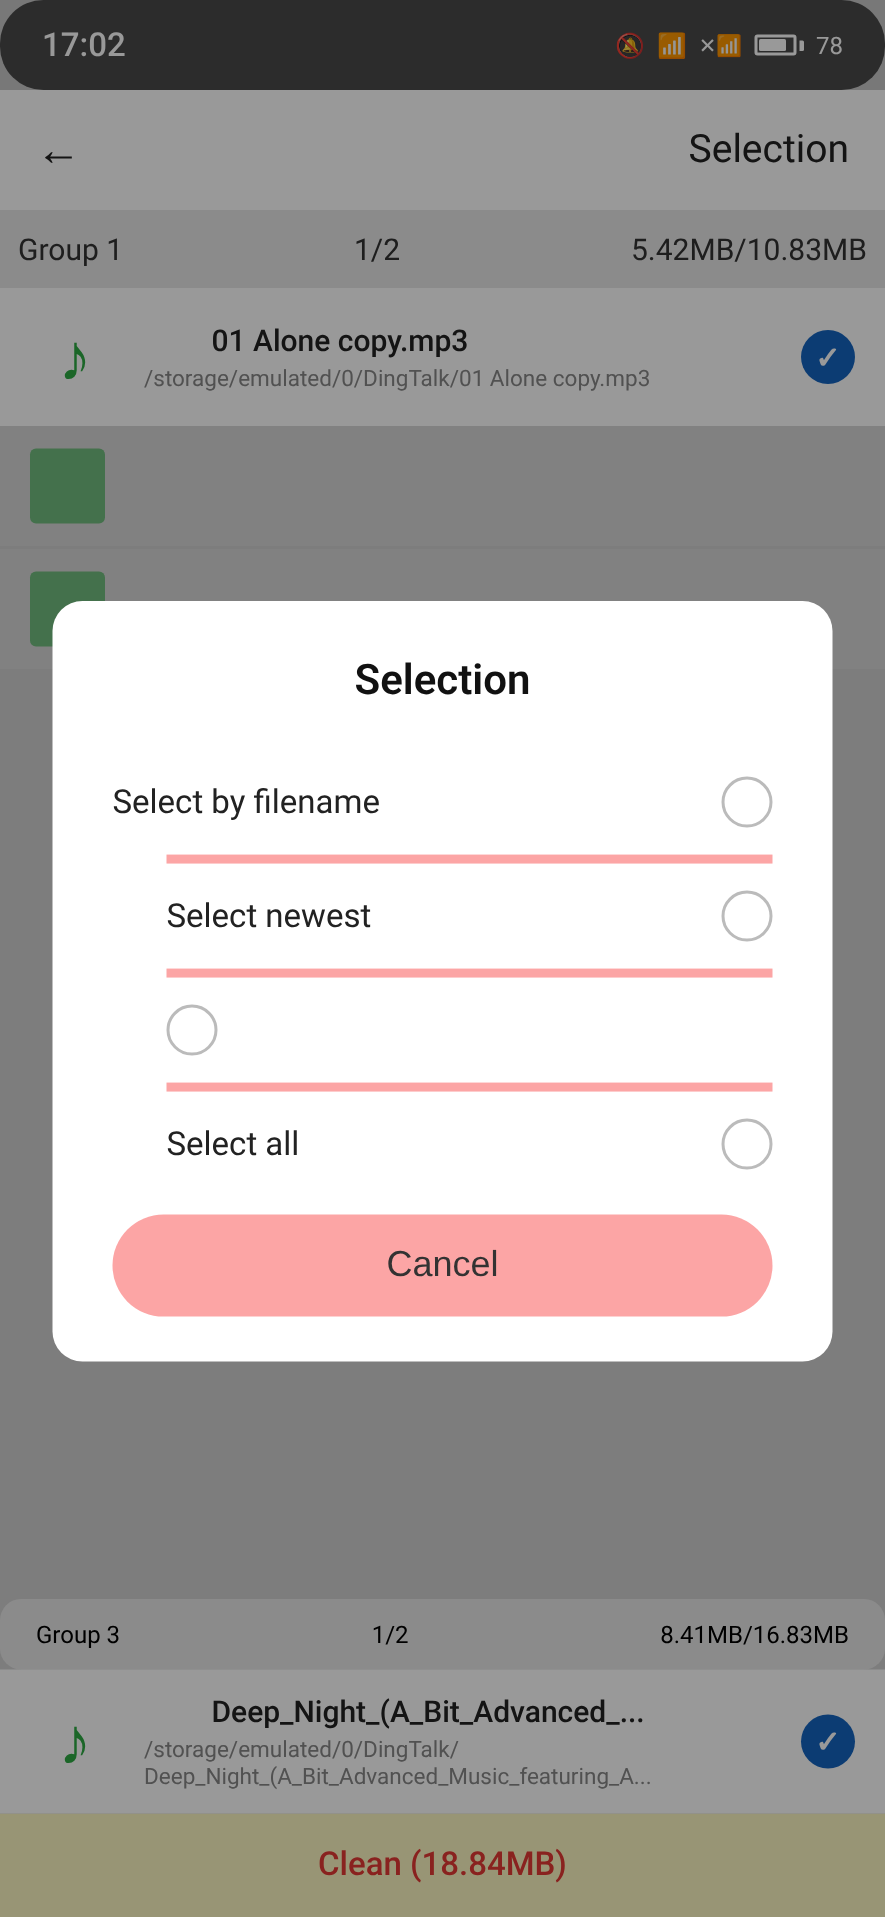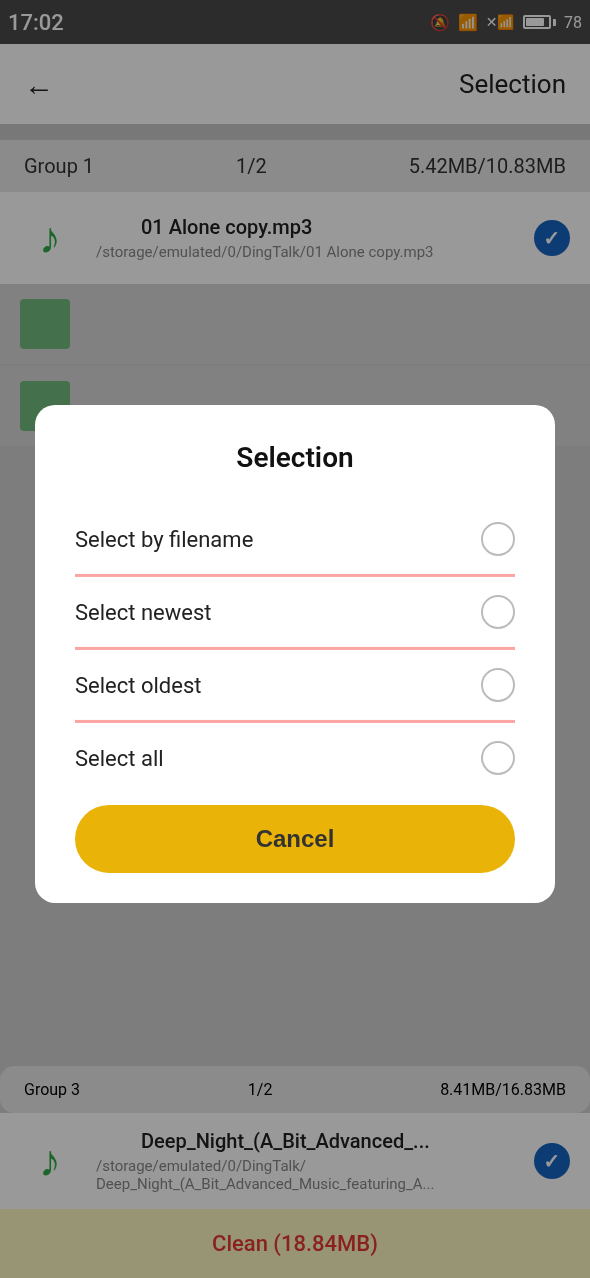--- a/index.html
+++ b/index.html
@@ -10,26 +10,27 @@
       height: 1278px;
       background: #c8c8c8;
       font-family: 'Roboto', Arial, sans-serif;
       overflow: hidden;
       position: relative;
     }
 
     
     .status-bar {
       width: 100%;
-      height: 44px;
+      height: 60px;
       background: #4a4a4a;
       display: flex;
       align-items: center;
       justify-content: space-between;
-      padding: 0 8px;
+      padding: 0 28px;
+      border-radius: 29px;
     }
 
     .status-time {
       color: white;
       font-size: 22px;
       font-weight: 500;
     }
 
     .status-icons {
       display: flex;
@@ -70,21 +71,21 @@
       position: absolute;
       top: 140px;
       left: 0;
       right: 0;
       bottom: 0;
       background: #d0d0d0;
     }
 
     .group-header {
       background: #e8e8e8;
-      padding: 14px 24px;
+      padding: 14px 12px;
       display: flex;
       justify-content: space-between;
       align-items: center;
     }
 
     .group-header span {
       font-size: 20px;
       color: #333;
     }
 
@@ -194,47 +195,48 @@
 
     .option-row {
       display: flex;
       align-items: center;
       justify-content: space-between;
       padding: 18px 0;
       cursor: pointer;
     }
 
     .option-row + .option-row {
-      border-top: 3px solid #fca5a5;
+      border-top: 6px solid #fca5a5;
+      margin-left: 36px;
     }
 
     .option-label {
       font-size: 22px;
       color: #222;
     }
 
     .radio-circle {
       width: 34px;
       height: 34px;
       border-radius: 50%;
       border: 2px solid #bbb;
       background: white;
     }
 
     .cancel-btn {
       width: 100%;
       margin-top: 12px;
       padding: 20px;
-      background: #eab308;
+      background: #fca5a5;
       border: none;
       border-radius: 40px;
       font-size: 24px;
       color: #333;
       cursor: pointer;
-      font-weight: 700;
+      font-weight: 400;
     }
 
     
     .bottom-section {
       position: absolute;
       bottom: 0;
       left: 0;
       right: 0;
     }
 
@@ -348,21 +350,20 @@
     <span class="option-label">Select by filename</span>
     <div class="radio-circle"></div>
   </div>
 
   <div class="option-row">
     <span class="option-label">Select newest</span>
     <div class="radio-circle"></div>
   </div>
 
   <div class="option-row">
-    <span class="option-label">Select oldest</span>
     <div class="radio-circle"></div>
   </div>
 
   <div class="option-row">
     <span class="option-label">Select all</span>
     <div class="radio-circle"></div>
   </div>
 
 
   <button class="cancel-btn">Cancel</button>

